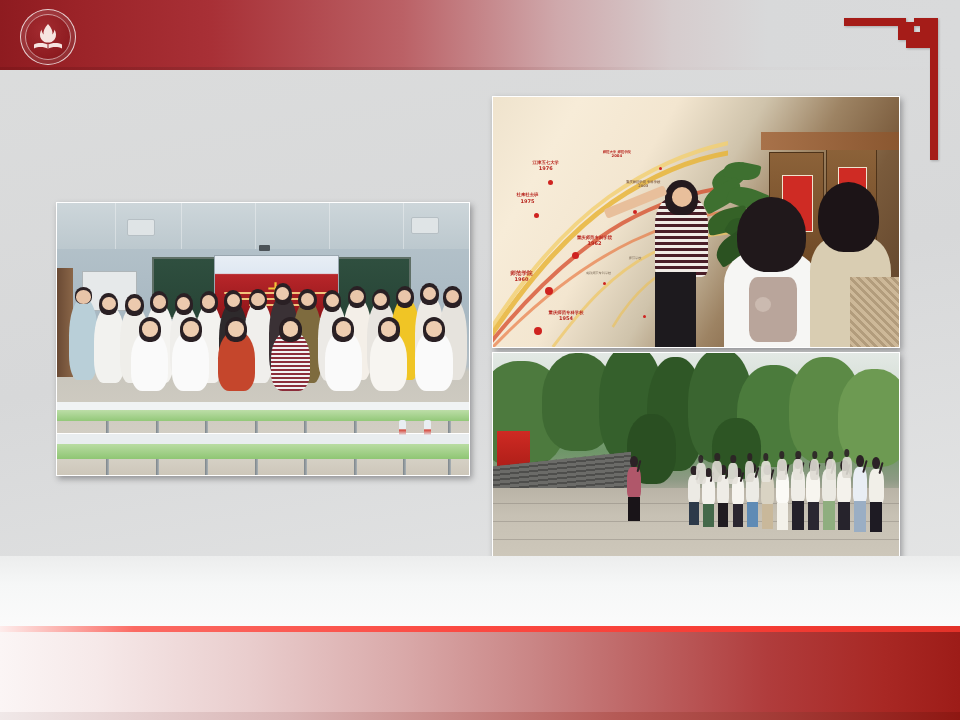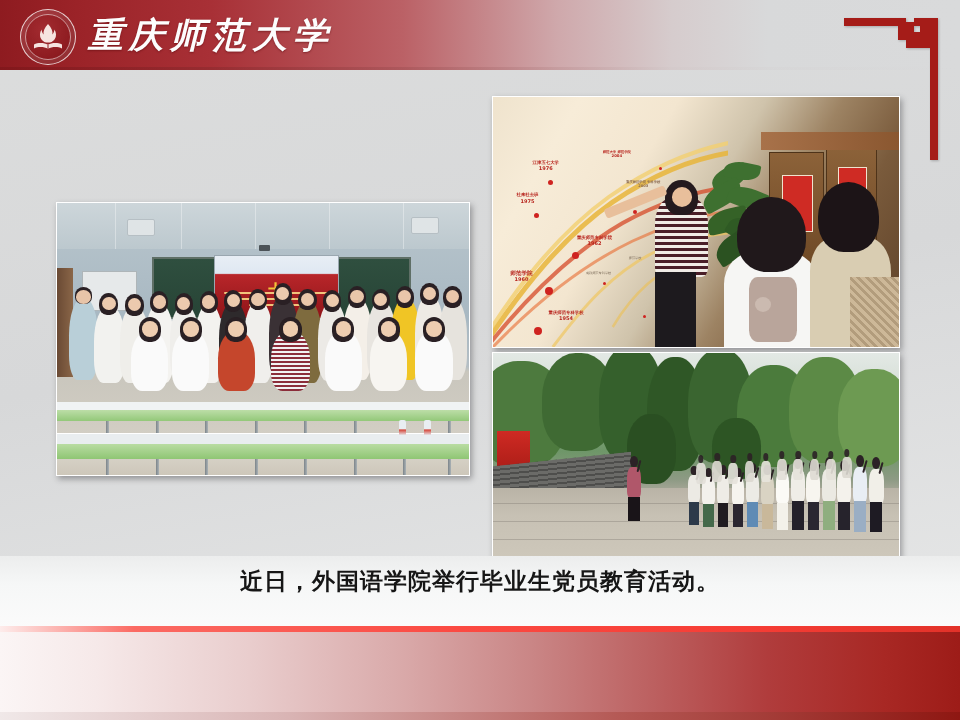--- a/index.html
+++ b/index.html
@@ -144,21 +144,20 @@
 
   <div class="header">
     <div class="emblem">
       <div class="ring"></div>
       <svg width="36" height="36" viewBox="0 0 36 36">
         <path d="M18 5 C14.5 9 13 12 13.6 15.5 C12.2 13.8 11.6 12 11.7 10.4 C9.6 13.3 9.3 17.2 11.3 20.2 C13 22.7 15.6 23.6 18 23.6 C20.4 23.6 23 22.7 24.7 20.2 C26.7 17.2 26.4 13.3 24.3 10.4 C24.4 12 23.8 13.8 22.4 15.5 C23 12 21.5 9 18 5 Z" fill="#fbeeea" opacity="0.95"></path>
         <path d="M4 25.5 C8 23.6 14 23.6 18 25.8 C22 23.6 28 23.6 32 25.5 L32 29.5 C28 27.6 22 27.6 18 29.8 C14 27.6 8 27.6 4 29.5 Z" fill="#fbeeea" opacity="0.95"></path>
         <path d="M18 25.8 L18 29.8" stroke="#8d1b20" stroke-width="1"></path>
       </svg>
     </div>
-    <div class="wordmark">重庆师范大学</div>
   </div>
 
   <div class="corner-tr">
     <svg width="110" height="160" viewBox="0 0 110 160">
       <g fill="#a51c18">
         <rect x="4" y="10" width="62" height="8"></rect>
         <rect x="58" y="10" width="8" height="22"></rect>
         <rect x="58" y="24" width="30" height="8"></rect>
         <rect x="66" y="14" width="8" height="10"></rect>
         <rect x="74" y="10" width="24" height="8"></rect>
@@ -561,19 +560,18 @@
           <div class="h" style="top:-22%;width:56%;height:22%"></div>
         </div>
       <div class="stud" style="left:86%;top:51%;width:2.4%;height:18%;opacity:.9">
           <div class="b" style="height:58%;background:#dcd9d1"></div>
           <div class="h" style="top:-22%;width:56%;height:22%"></div>
         </div>
     </div>
   </div>
 
   <div class="caption-band"></div>
-  <div class="caption">近日，外国语学院举行毕业生党员教育活动。</div>
 
   <div class="footer-line"></div>
   <div class="footer-band"></div>
   <div class="footer-edge"></div>
 
 </div>
 
 </body></html>

